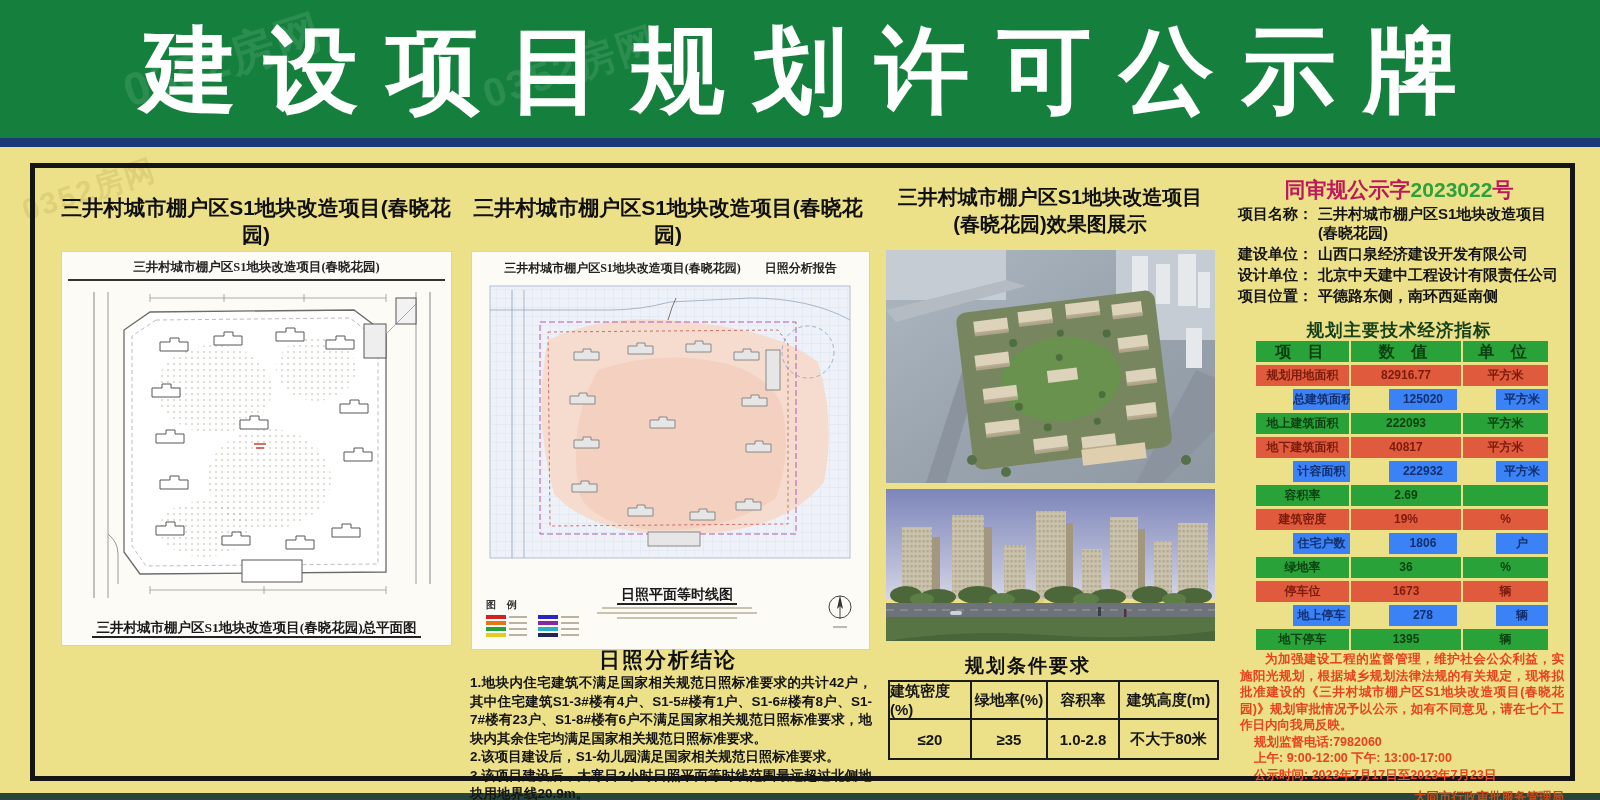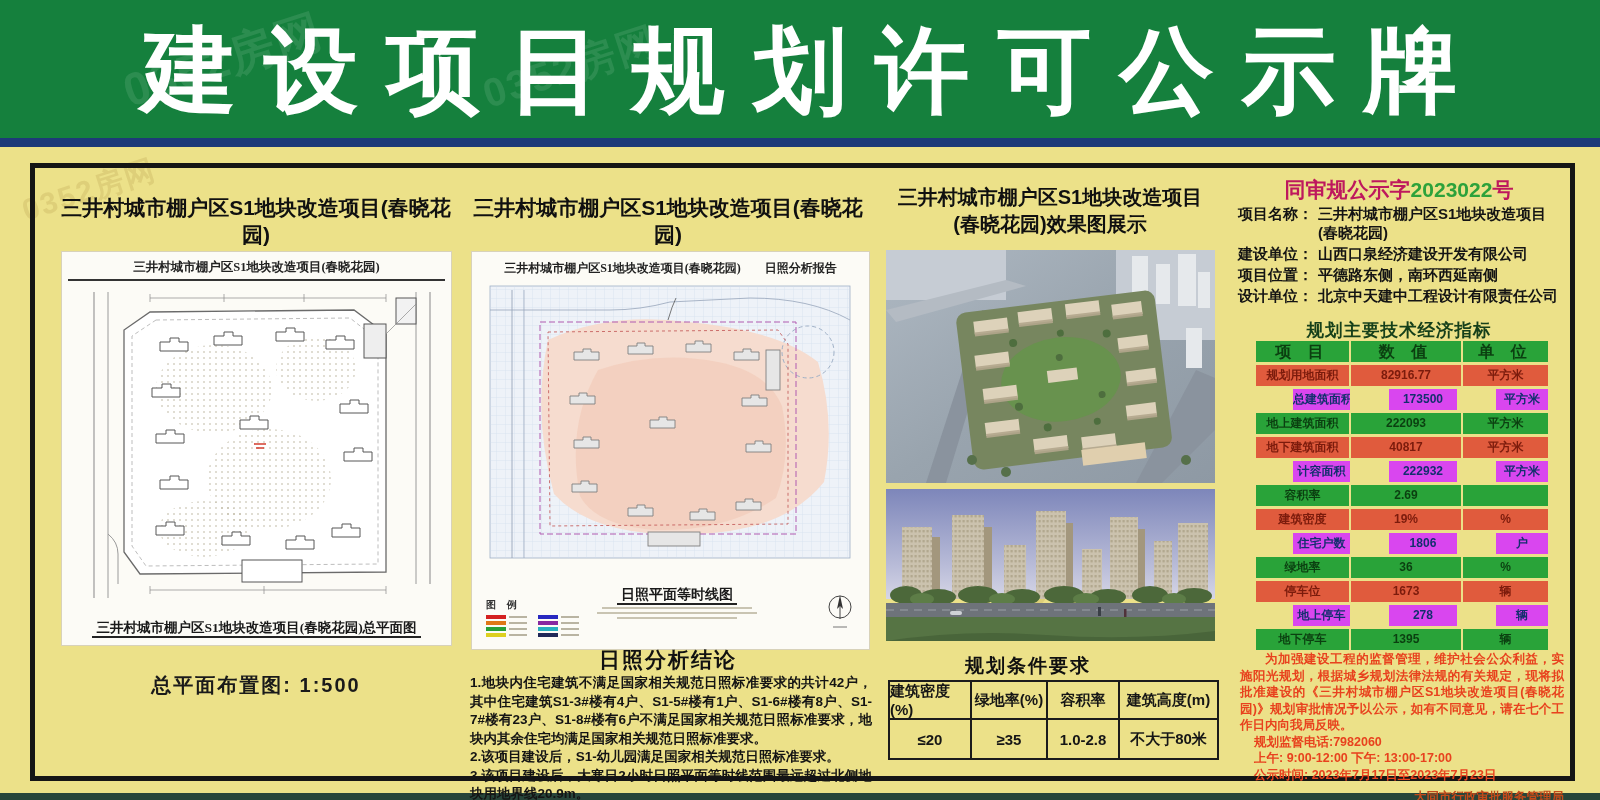--- a/index.html
+++ b/index.html
@@ -71,21 +71,21 @@
 
   #ind-table{position:absolute;left:1256px;top:341px;width:292px;}
   .ind-row{display:flex;gap:2px;margin-bottom:3px;}
   .ind-row .cell{height:21px;line-height:21px;text-align:center;font-weight:800;font-size:12px;
       overflow:hidden;white-space:nowrap;}
   .ind-row .c1{width:93px;}
   .ind-row .c2{width:110px;}
   .ind-row .c3{width:85px;}
   .row-green .cell{background:#29a339;color:#0b3f10;}
   .row-red   .cell{background:#e05b3d;color:#7b1b0c;}
-  .row-blue  .cell{background:#d946ef;color:#132f6e;margin-left:37px;}
+  .row-blue  .cell{background:#3b82f6;color:#132f6e;margin-left:37px;}
   .row-head  .cell{background:#29a339;color:#0b3f10;font-size:16px;letter-spacing:6px;}
 
   #notice{position:absolute;left:1240px;top:651px;width:324px;color:#e8421e;
       font-size:12.5px;font-weight:bold;line-height:16.5px;}
   #notice .para{text-indent:2em;text-align:justify;}
   #notice .nl{margin-left:14px;}
   #notice .sig{ text-align:right;color:#c24a1a;}
 
   
   #sun-conclusion-title{position:absolute;left:464px;top:646px;width:408px;text-align:center;
@@ -182,21 +182,20 @@
         <line x1="322" y1="302" x2="322" y2="310"></line>
         <line x1="322" y1="50" x2="352" y2="20"></line>
       </g>
     </svg>
 
     <div class="drawing-caption" style="bottom:8px;font-size:13.5px;">
       <span>三井村城市棚户区S1地块改造项目(春晓花园)总平面图</span>
     </div>
   </div>
 
-  <div id="scale-note">总平面布置图: 1:500</div>
 
   <div class="panel-title" style="left:464px;top:194px;width:408px;">
     <div>三井村城市棚户区S1地块改造项目(春晓花园)</div>
     <div>日照分析报告</div>
   </div>
 
   <div class="white-box" style="left:472px;top:252px;width:397px;height:397px;">
     <div class="drawing-title" style="top:8px;font-size:12px;">三井村城市棚户区S1地块改造项目(春晓花园)　　日照分析报告</div>
 
     <svg width="385" height="288" viewBox="0 0 385 288" style="position:absolute;left:6px;top:28px;">
@@ -473,45 +472,45 @@
   <div id="info-fields">
     <div class="field">
       <span class="lbl">项目名称：</span>
       <span class="val">三井村城市棚户区S1地块改造项目(春晓花园)</span>
     </div>
     <div class="field">
       <span class="lbl">建设单位：</span>
       <span class="val">山西口泉经济建设开发有限公司</span>
     </div>
     <div class="field">
+      <span class="lbl">设计单位：</span>
+      <span class="val">北京中天建中工程设计有限责任公司</span>
+    </div>
+    <div class="field">
       <span class="lbl">项目位置：</span>
       <span class="val">平德路东侧，南环西延南侧</span>
-    </div>
-    <div class="field">
-      <span class="lbl">设计单位：</span>
-      <span class="val">北京中天建中工程设计有限责任公司</span>
     </div>
   </div>
 
   <div id="ind-title">规划主要技术经济指标</div>
 
   <div id="ind-table">
     <div class="ind-row row-head">
       <span class="cell c1">项 目</span>
       <span class="cell c2">数 值</span>
       <span class="cell c3">单 位</span>
     </div>
     <div class="ind-row row-red">
       <span class="cell c1">规划用地面积</span>
       <span class="cell c2">82916.77</span>
       <span class="cell c3">平方米</span>
     </div>
     <div class="ind-row row-blue">
       <span class="cell c1">总建筑面积</span>
-      <span class="cell c2">173500</span>
+      <span class="cell c2">125020</span>
       <span class="cell c3">平方米</span>
     </div>
     <div class="ind-row row-green">
       <span class="cell c1">地上建筑面积</span>
       <span class="cell c2">222093</span>
       <span class="cell c3">平方米</span>
     </div>
     <div class="ind-row row-red">
       <span class="cell c1">地下建筑面积</span>
       <span class="cell c2">40817</span>

